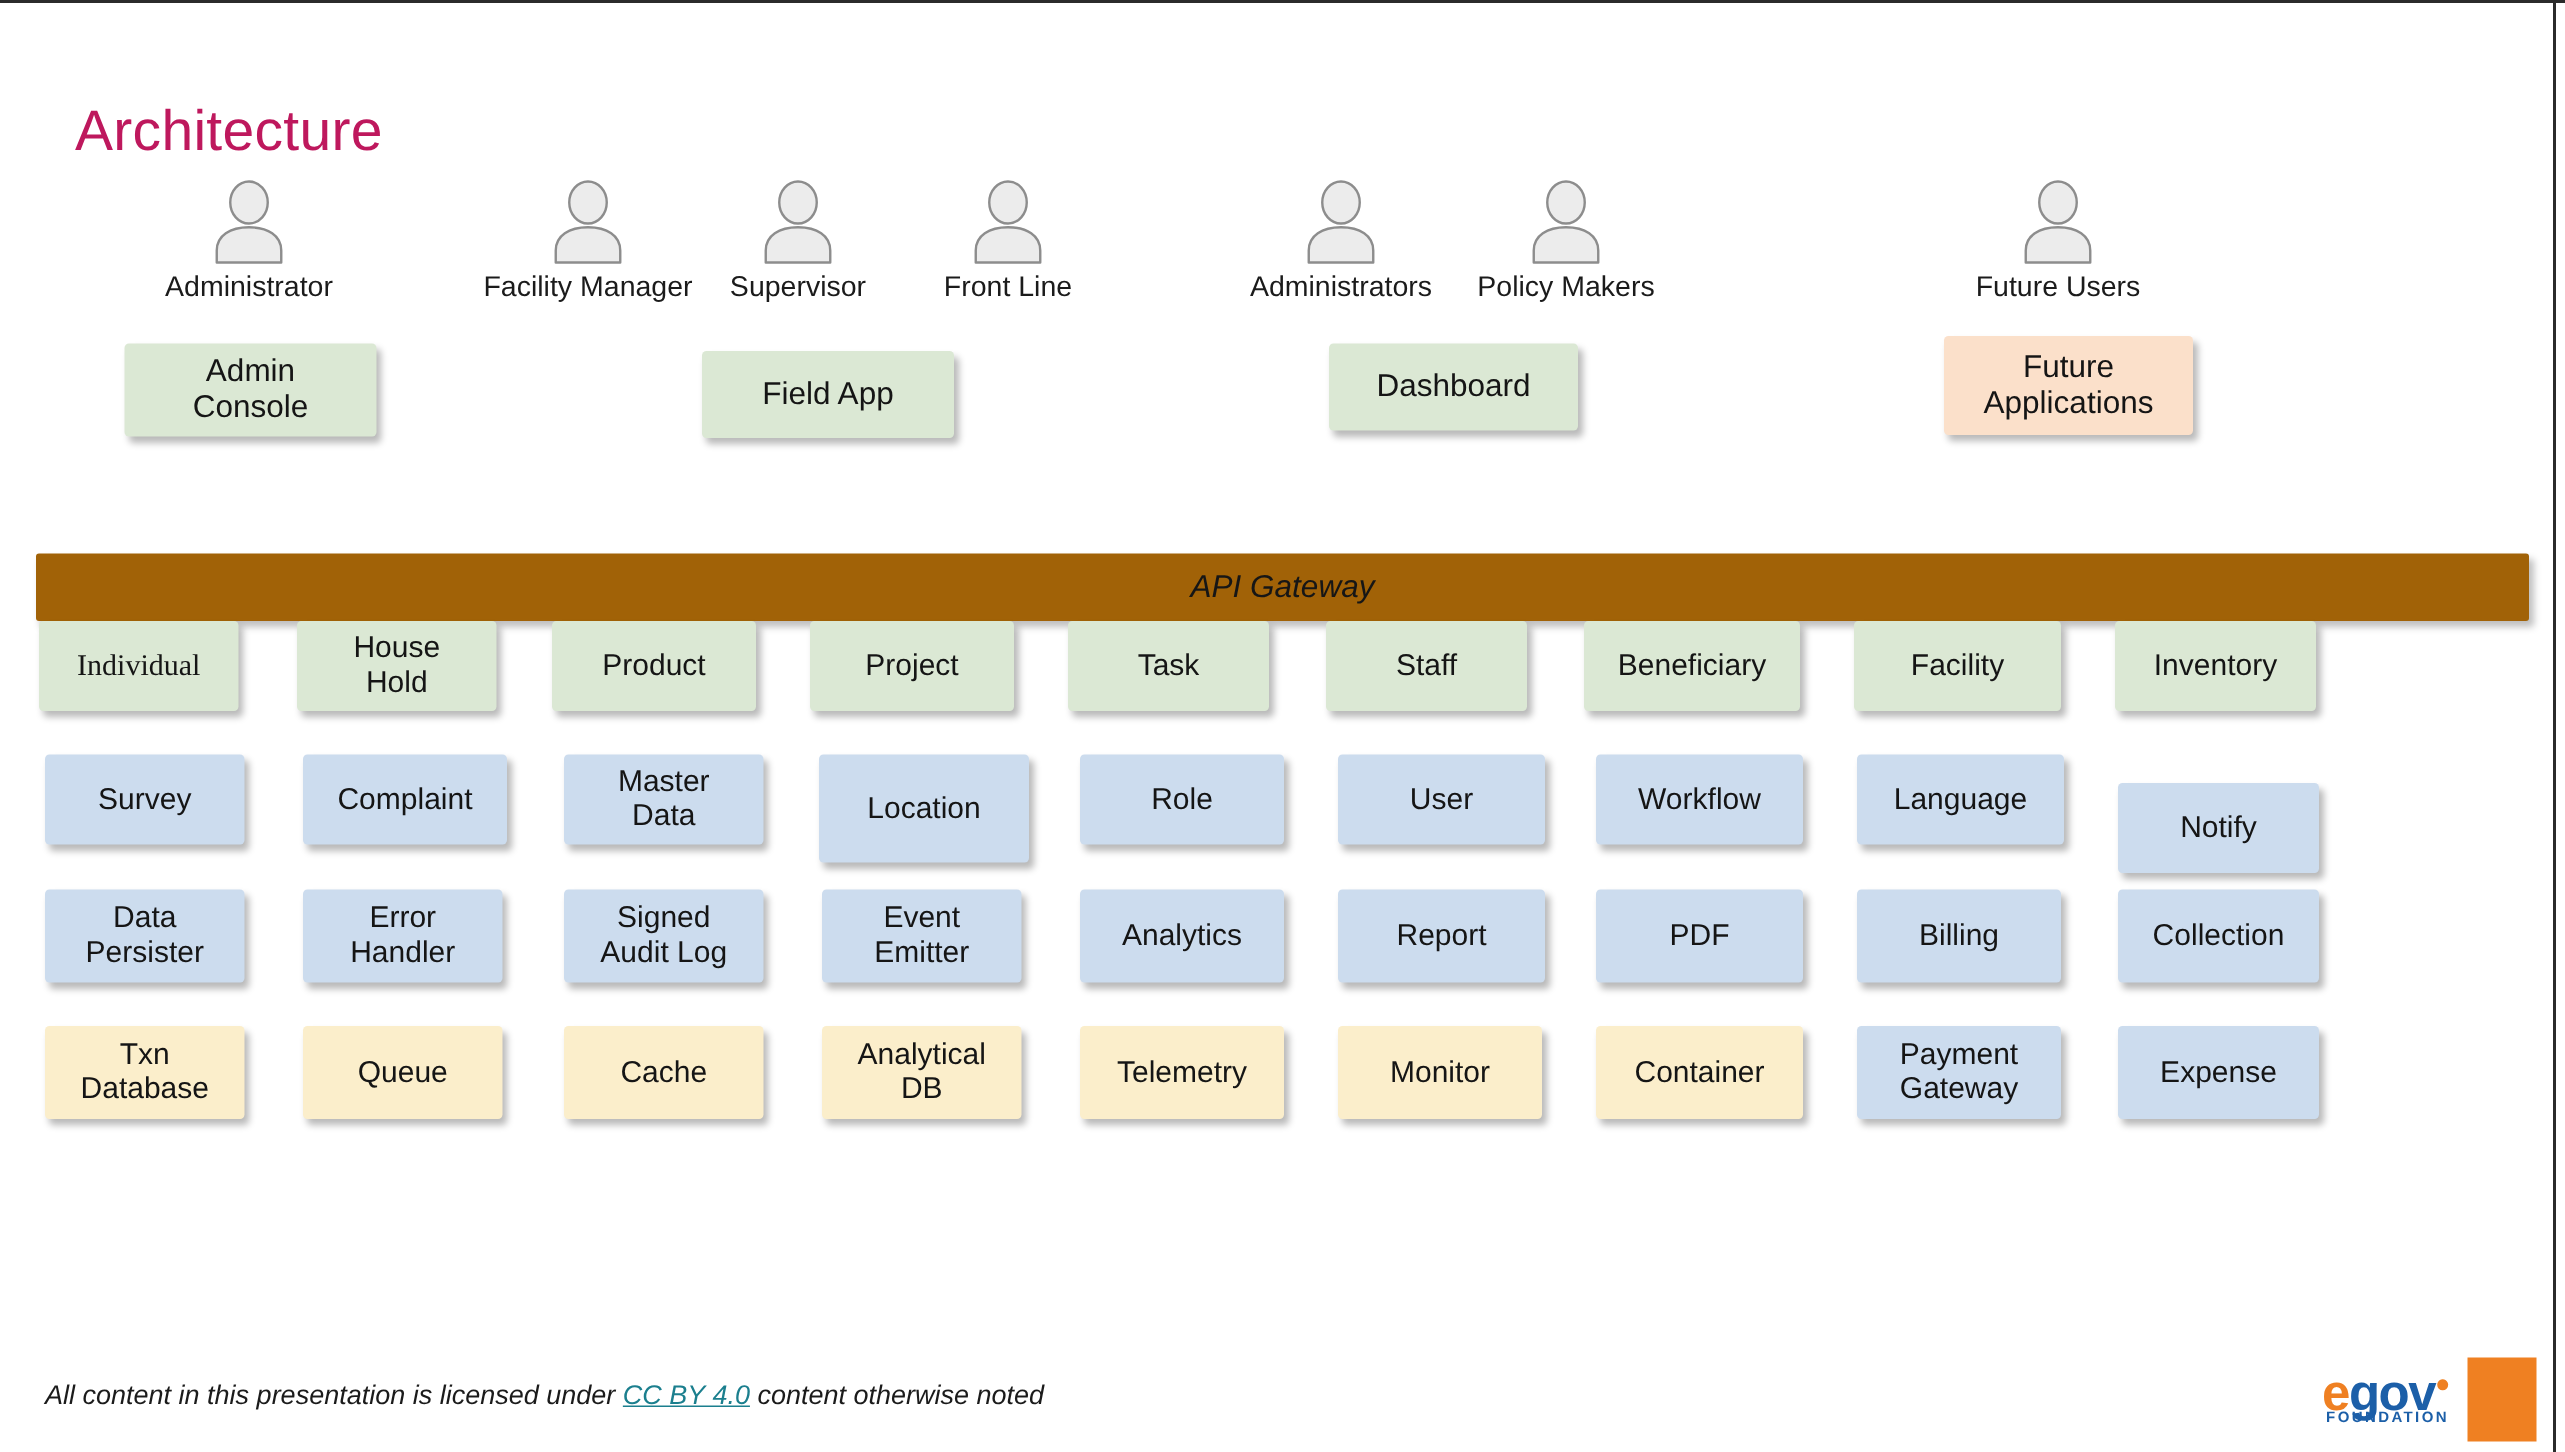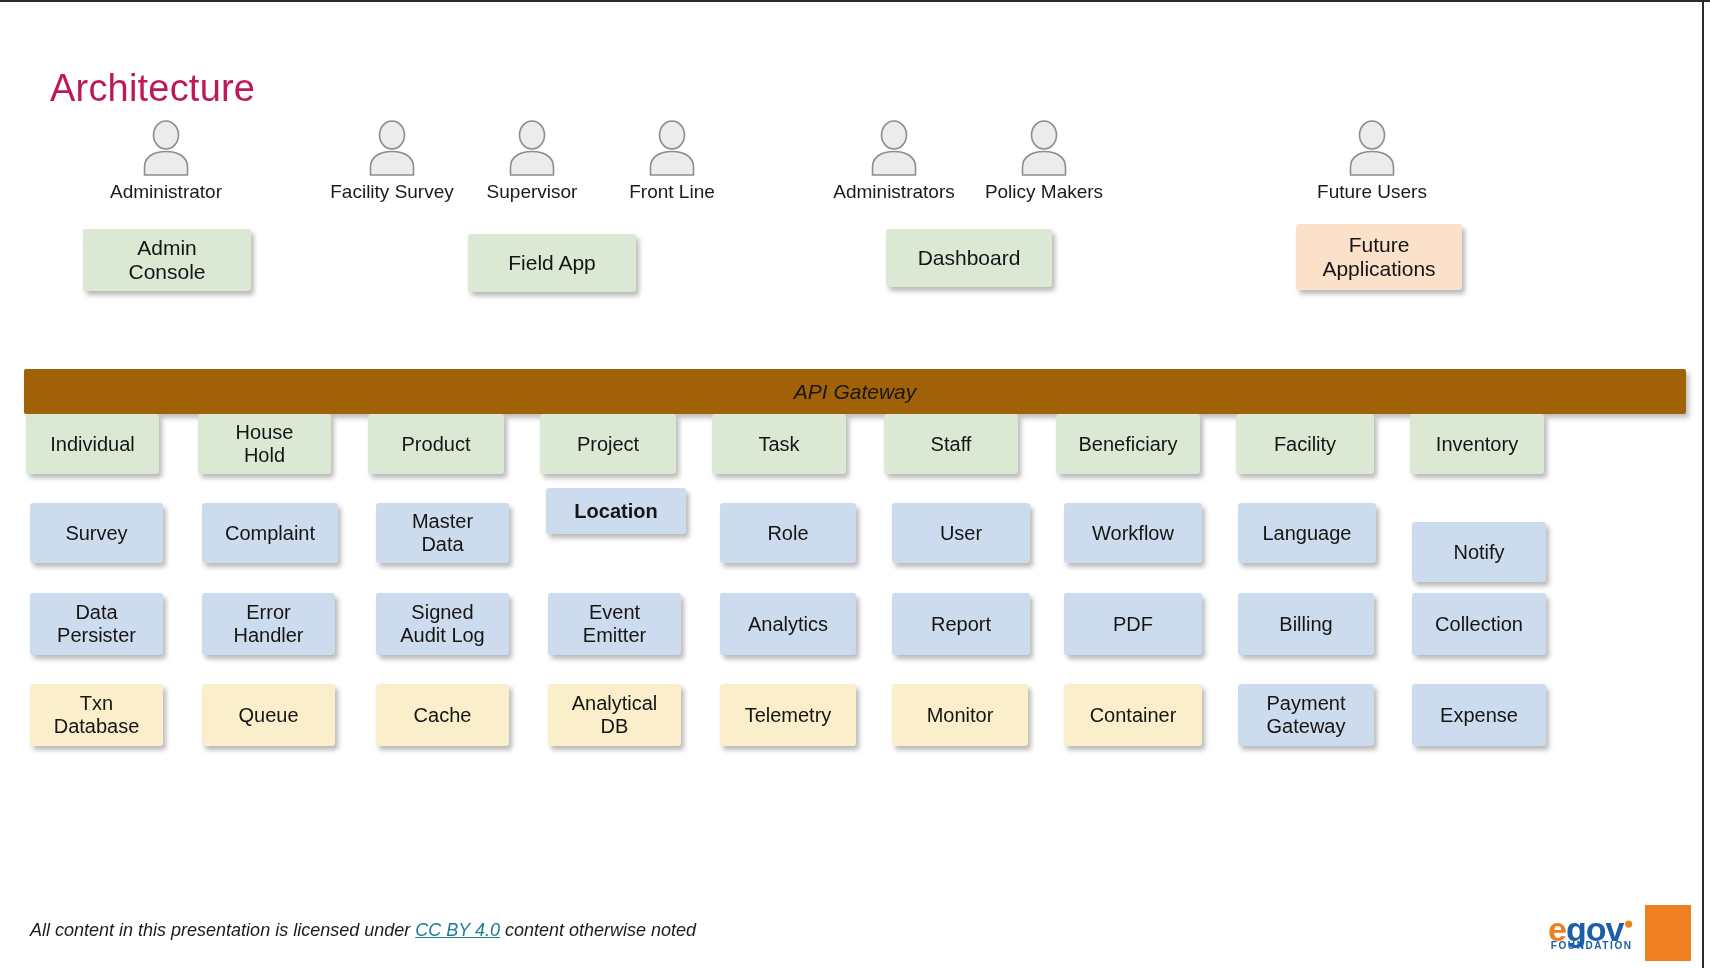--- a/index.html
+++ b/index.html
@@ -181,21 +181,21 @@
           <ellipse cx="26" cy="15" rx="12.5" ry="14" fill="#ececec" stroke="#8d8d8d" stroke-width="1.6"></ellipse>
           <path d="M4.5 55 L4.5 47 C4.5 37 13.5 31.5 26 31.5 C38.5 31.5 47.5 37 47.5 47 L47.5 55 Z" fill="#ececec" stroke="#8d8d8d" stroke-width="1.6" stroke-linejoin="round"></path>
         </svg>
         <div class="persona-label">Administrator</div>
       </div>
       <div class="persona" style="left: 292px; top: 120px;">
         <svg class="person-icon" viewBox="0 0 52 56">
           <ellipse cx="26" cy="15" rx="12.5" ry="14" fill="#ececec" stroke="#8d8d8d" stroke-width="1.6"></ellipse>
           <path d="M4.5 55 L4.5 47 C4.5 37 13.5 31.5 26 31.5 C38.5 31.5 47.5 37 47.5 47 L47.5 55 Z" fill="#ececec" stroke="#8d8d8d" stroke-width="1.6" stroke-linejoin="round"></path>
         </svg>
-        <div class="persona-label">Facility Survey</div>
+        <div class="persona-label">Facility Manager</div>
       </div>
       <div class="persona" style="left: 432px; top: 120px;">
         <svg class="person-icon" viewBox="0 0 52 56">
           <ellipse cx="26" cy="15" rx="12.5" ry="14" fill="#ececec" stroke="#8d8d8d" stroke-width="1.6"></ellipse>
           <path d="M4.5 55 L4.5 47 C4.5 37 13.5 31.5 26 31.5 C38.5 31.5 47.5 37 47.5 47 L47.5 55 Z" fill="#ececec" stroke="#8d8d8d" stroke-width="1.6" stroke-linejoin="round"></path>
         </svg>
         <div class="persona-label">Supervisor</div>
       </div>
       <div class="persona" style="left: 572px; top: 120px;">
         <svg class="person-icon" viewBox="0 0 52 56">
@@ -242,21 +242,21 @@
         <span class="lbl">Future
 Applications</span>
       </div>
     </div>
 
   <div id="api-gateway" class="fill-gateway">
     <span>API Gateway</span>
   </div>
 
   <div id="grid-layer">
-      <div class="box fill-green" style="left: 26px; top: 414px; width: 133px; height: 60px;">
+      <div class="box fill-green" style="left: 26px; top: 414px; width: 133px; height: 60px; font-family: Liberation Serif, serif;">
         <span class="lbl">Individual</span>
       </div>
       <div class="box fill-green" style="left: 198px; top: 414px; width: 133px; height: 60px;">
         <span class="lbl">House
 Hold</span>
       </div>
       <div class="box fill-green" style="left: 368px; top: 414px; width: 136px; height: 60px;">
         <span class="lbl">Product</span>
       </div>
       <div class="box fill-green" style="left: 540px; top: 414px; width: 136px; height: 60px;">
@@ -280,21 +280,21 @@
       <div class="box fill-blue" style="left: 30px; top: 503px; width: 133px; height: 60px;">
         <span class="lbl">Survey</span>
       </div>
       <div class="box fill-blue" style="left: 202px; top: 503px; width: 136px; height: 60px;">
         <span class="lbl">Complaint</span>
       </div>
       <div class="box fill-blue" style="left: 376px; top: 503px; width: 133px; height: 60px; text-align: center;">
         <span class="lbl">Master
 Data</span>
       </div>
-      <div class="box fill-blue" style="left: 546px; top: 488px; width: 140px; height: 46px; font-weight: bold;">
+      <div class="box fill-blue" style="left: 546px; top: 503px; width: 140px; height: 72px;">
         <span class="lbl">Location</span>
       </div>
       <div class="box fill-blue" style="left: 720px; top: 503px; width: 136px; height: 60px;">
         <span class="lbl">Role</span>
       </div>
       <div class="box fill-blue" style="left: 892px; top: 503px; width: 138px; height: 60px;">
         <span class="lbl">User</span>
       </div>
       <div class="box fill-blue" style="left: 1064px; top: 503px; width: 138px; height: 60px;">
         <span class="lbl">Workflow</span>

